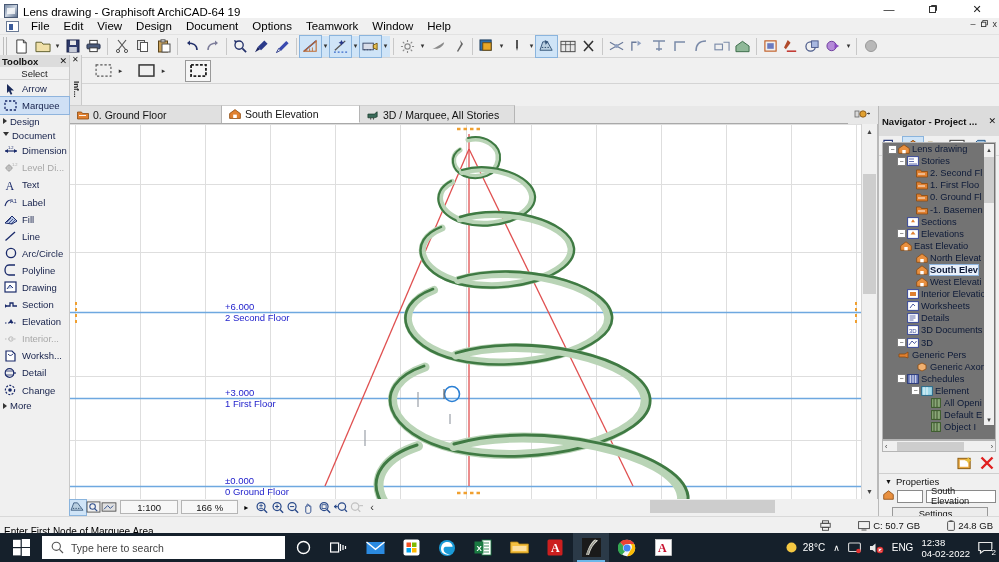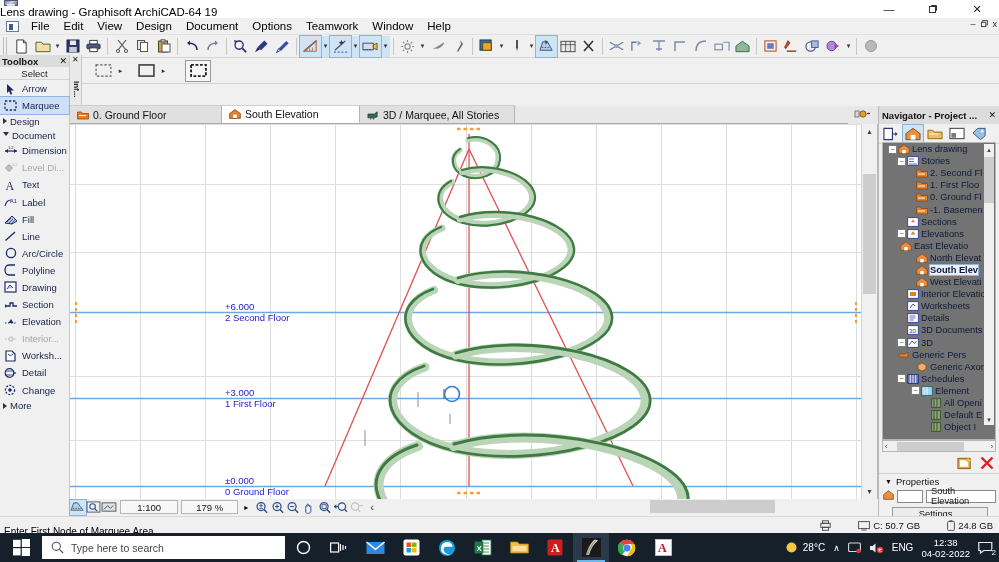--- a/index.html
+++ b/index.html
@@ -9,21 +9,21 @@
     font-size: 11px;
     background:#f0f0f0;
     color:#000;
     -webkit-font-smoothing: none;
   }
   .app { position:relative; width:999px; height:562px; }
 
   
   .titlebar{
     position:absolute; left:0; top:0; width:999px; height:18px;
-    background:#ffffff; display:flex; align-items:flex-start;flex-direction:column;
+    background:#ffffff; display:flex; align-items:flex-end;
   }
   .titlebar .tb-icon{
     width:14px;height:14px;margin-left:4px;margin-right:5px;
     background:linear-gradient(135deg,#7d8ea8 0%, #c9d3e0 50%, #5d6f8c 100%);
     border:1px solid #4a5a75; position:relative;
   }
   .titlebar .tb-icon:after{
     content:""; position:absolute; left:2px; top:3px; width:8px;height:6px;
     background:#fff; opacity:.75;
   }
@@ -173,21 +173,21 @@
   .statusbar .st-text{ font-size:10px;color:#000;padding-left:4px;}
   .st-right{ position:absolute;right:6px;top:0;height:17px;display:flex;align-items:center;gap:27px;font-size:9.5px;color:#111;}
   .st-right .it{ display:flex;align-items:center;gap:3px;}
 
   
   .navigator{
     position:absolute; left:878px; top:106px; width:121px; height:410px;
     background:#f0f0f0; border-left:1px solid #b9b9b9;
   }
   .nav-head{
-    height:18px;background:#dcdcdc;display:flex;align-items:center;
+    height:30px;background:#dcdcdc;display:flex;align-items:center;
     justify-content:space-between;padding:0 3px;font-size:9.5px;font-weight:bold;color:#111;
   }
   .nav-toolbar{
     height:20px;background:#f0f0f0;display:flex;align-items:center;gap:2px;padding:0 2px;
     border-bottom:1px solid #d8d8d8;
   }
   .nav-tb{ width:20px;height:17px;display:flex;align-items:center;justify-content:center;}
   .nav-tb.on{ background:#cfe4f7;outline:1px solid #8ab4dd;}
   .nav-tree{
     position:absolute; left:3px; top:36px; width:114px; height:298px;
@@ -234,21 +234,21 @@
   .tb-start{width:42px;height:29px;display:flex;align-items:center;justify-content:center;}
   .tb-search{
     width:243px;height:23px;background:#ffffff;display:flex;align-items:center;gap:7px;
     padding-left:9px;font-size:10.5px;color:#444;
   }
   .tb-ic{width:36px;height:29px;display:flex;align-items:center;justify-content:center;position:relative;}
   .tb-ic.active{background:#2b3a48;}
   .tb-ic.active:after{content:"";position:absolute;bottom:0;left:4px;width:28px;height:2px;background:#6cb8ea;}
   .tray{ position:absolute;right:0;top:0;height:29px;display:flex;align-items:center;gap:8px;padding-right:6px;
     color:#fff;font-size:10px;}
-  .tray .clock{ display:flex;flex-direction:column;align-items:center;line-height:11px;font-size:9.5px;}
+  .tray .clock{ display:flex;flex-direction:column;line-height:11px;font-size:9.5px;}
 </style>
 </head>
 <body>
 
 <div class="app">
 
   <div class="titlebar">
     <div class="tb-icon"></div>
     <div class="tb-title">Lens drawing - Graphisoft ArchiCAD-64 19</div>
     <div class="winbtns">
@@ -888,21 +888,21 @@
           <path d="M9.3 8.3L12 11" stroke="#2a4a8a" stroke-width="1.3"></path>
         </svg>
     </div>
     <div class="cb-btn">
       <svg width="16" height="12" viewBox="0 0 17 13">
           <rect x="1" y="2" width="15" height="9" fill="#e0e0e0" stroke="#444" stroke-width="0.9"></rect>
           <path d="M3 9l4-4 3 3 3-3" fill="none" stroke="#2a4a8a" stroke-width="1"></path>
         </svg>
     </div>
     <div class="cb-field" style="width:62px;margin-left:3px;">1:100</div>
-    <div class="cb-field" style="width:62px;margin-left:3px;">179 %</div>
+    <div class="cb-field" style="width:62px;margin-left:3px;">166 %</div>
     <div class="cb-btn" style="font-size:8px;">▸</div>
     <div class="cb-btn">
       <svg width="14" height="13" viewBox="0 0 15 14">
           <circle cx="6.5" cy="6" r="4.3" fill="none" stroke="#2a4a8a" stroke-width="1.3"></circle>
           <path d="M9.6 9.2L13 12.6" stroke="#2a4a8a" stroke-width="1.5"></path>
           <path d="M4.5 5h4M6.5 3v4M4.5 8h4" stroke="#2a4a8a" stroke-width="0.9"></path>
         </svg>
     </div>
     <div class="cb-btn">
       <svg width="14" height="13" viewBox="0 0 15 14">

